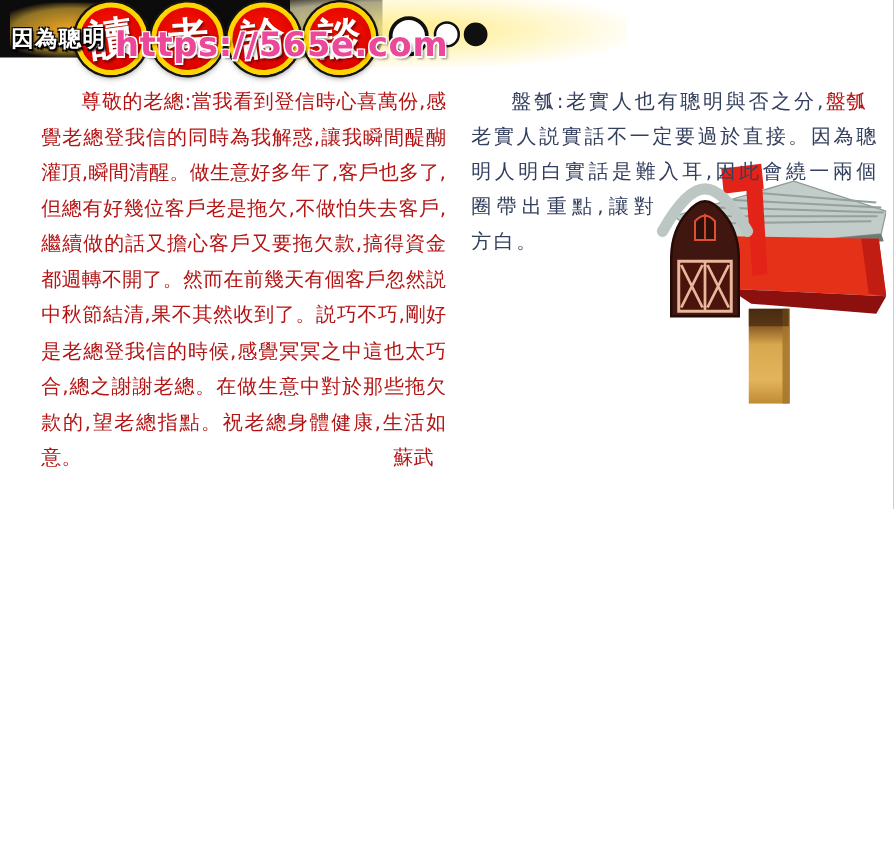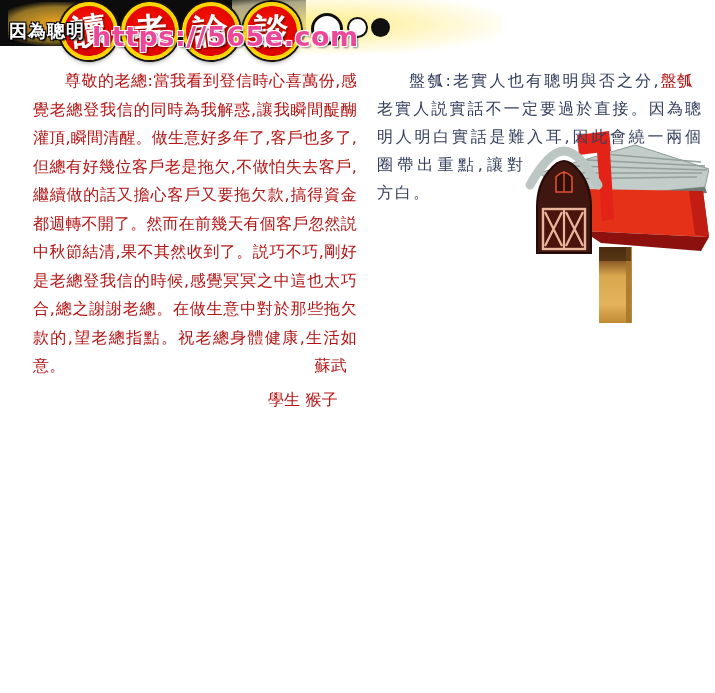--- a/index.html
+++ b/index.html
@@ -88,21 +88,20 @@
 
     <span class="dot c1"></span>
     <span class="dot c2"></span>
     <span class="dot c3"></span>
 
   </div>
 
   <div class="col col-left">
     <p class="block indent red m18"><span>尊敬的老總:當我看到登信時心喜萬份,感覺老總登我信的同時為我解惑,讓我瞬間醍醐灌頂,瞬間清醒。做生意好多年了,客戶也多了,但總有好幾位客戶老是拖欠,不做怕失去客戶,繼續做的話又擔心客戶又要拖欠款,搞得資金都週轉不開了。然而在前幾天有個客戶忽然説中秋節結清,果不其然收到了。説巧不巧,剛好是老總登我信的時候,感覺冥冥之中這也太巧合,總之謝謝老總。在做生意中對於那些拖欠款的,望老總指點。祝老總身體健康,生活如意。</span><span class="sig-float">蘇武</span></p>
 
-    <p class="sig-line red m8">學生 猴子</p>
 
   </div>
 
   <div class="col col-right">
     <p class="block red m28"><span class="sig-float">盤瓠</span></p>
 
 
 
     <p class="block indent blue p-last"><span>盤瓠:老實人也有聰明與否之分,老實人説實話不一定要過於直接。因為聰明</span><span class="mailbox">
           <svg viewBox="0 0 226 198" xmlns="http://www.w3.org/2000/svg">

